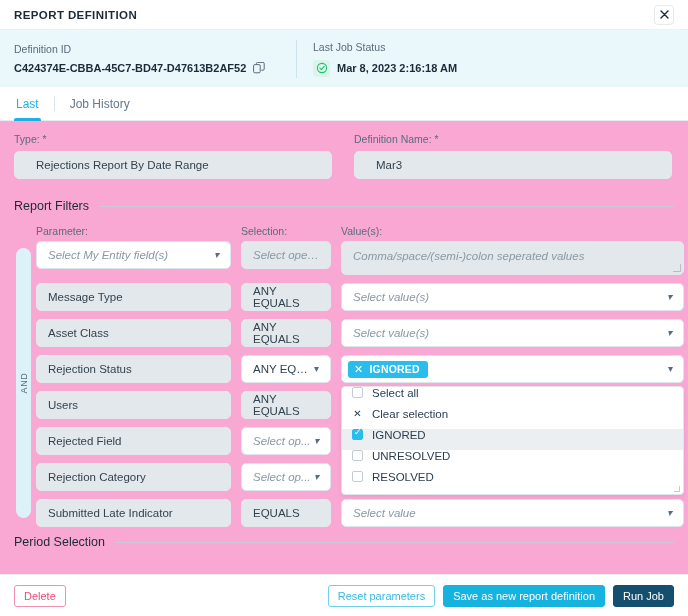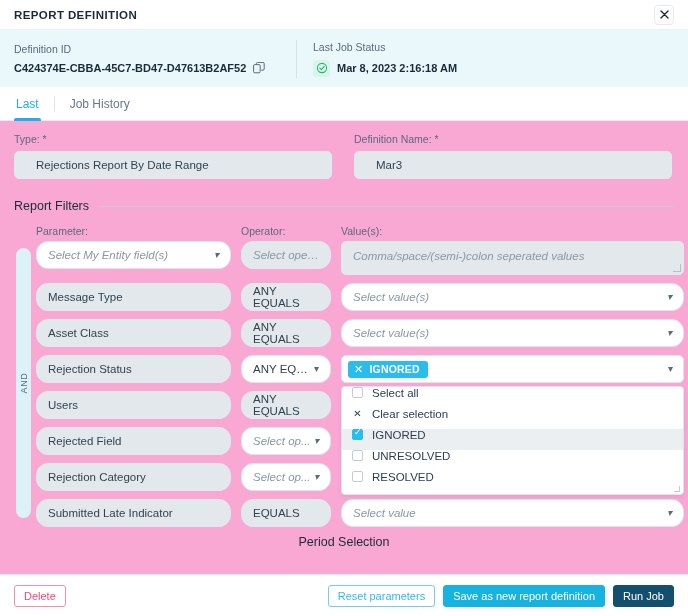--- a/index.html
+++ b/index.html
@@ -98,21 +98,21 @@
     transform: translate(-50%,-50%) rotate(-90deg);
     font-size: 9px; color:#5a6b7b; letter-spacing: .6px;
   }
 
   .frow { display:flex; align-items:flex-start; margin-left: 32px; margin-bottom: 8px; }
   .cell-param { width: 195px; }
   .cell-op { width: 90px; margin-left: 10px; }
   .cell-val { flex: 1; margin-left: 10px; position: relative; }
 
   .pill {
-    height: 28px; border-radius: 12px; display:flex; align-items:center;
+    height: 28px; border-radius: 5px; display:flex; align-items:center;
     padding: 0 11px; font-size: 11.5px;
   }
   .pill.dis { background:#e3e8ec; border:1px solid #e3e8ec; color:#32434f; }
   .pill.dis.muted { color:#8a98a4; font-style: italic; }
   .pill.act {
     background:#fff; border:1px solid #dfe5ea; color:#32434f;
     justify-content: space-between; cursor:pointer;
   }
   .pill.act.ph { color:#8a98a4; font-style: italic; }
   .chev { color:#5a6b7b; font-size:10px; line-height:1; }
@@ -256,21 +256,21 @@
   </div>
 
   <div class="filters">
 
     <div class="and-rail">
       <span>AND</span>
     </div>
 
     <div class="col-heads">
       <div class="ch-param">Parameter:</div>
-      <div class="ch-op">Operator:</div>
+      <div class="ch-op">Selection:</div>
       <div class="ch-val">Value(s):</div>
     </div>
 
     <div class="frow" style="margin-top:4px;">
       <div class="cell-param">
         <div class="pill act ph">
           <span class="ellip">Select My Entity field(s)</span>
           <span class="chev">▾</span>
         </div>
       </div>
@@ -404,21 +404,21 @@
       </div>
       <div class="cell-val">
         <div class="pill act ph">
           <span class="ellip">Select value</span>
           <span class="chev">▾</span>
         </div>
       </div>
     </div>
   </div>
 
-  <div class="section" style="margin-top:2px;flex-direction:column;">
+  <div class="section" style="margin-top:2px;">
     <div class="section-title">Period Selection</div>
     <div class="section-line"></div>
   </div>
 
   <div class="footer">
     <div class="btn btn-delete">Delete</div>
     <div class="btn-group">
       <div class="btn btn-reset">Reset parameters</div>
       <div class="btn btn-save">Save as new report definition</div>
       <div class="btn btn-run">Run Job</div>

